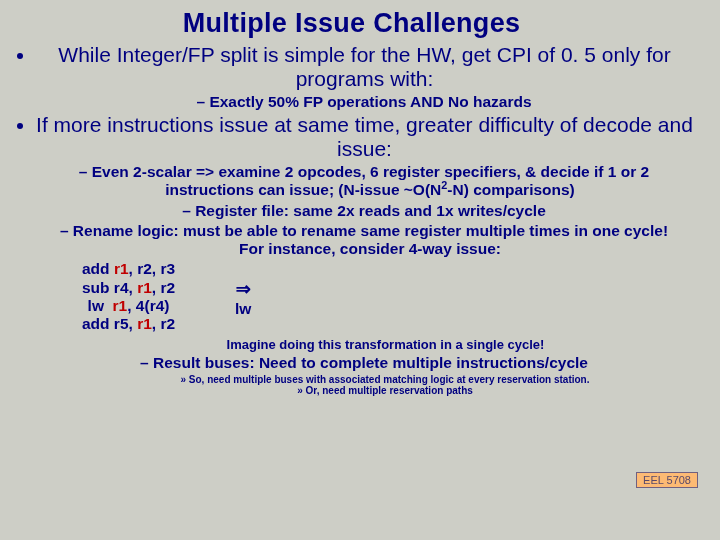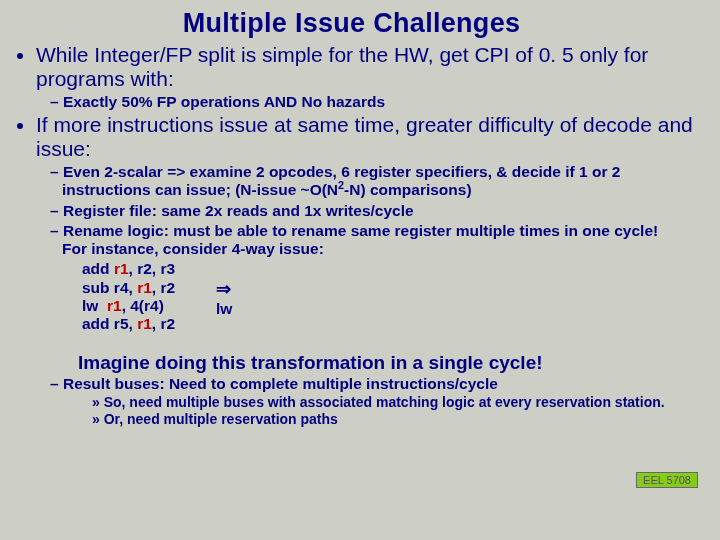--- a/index.html
+++ b/index.html
@@ -23,20 +23,21 @@
     text-align: center;
     font-size: 27px;
     font-weight: bold;
     margin: 0 0 4px 0;
     letter-spacing: 0.3px;
   }
   ul.top {
     list-style: disc;
     margin: 0;
     padding-left: 26px;
+    text-align: center;
   }
   ul.top > li {
     font-size: 21px;
     line-height: 1.14;
     margin-bottom: 2px;
   }
   ul.sub1 {
     list-style: none;
     margin: 2px 15px 2px 0;
     padding-left: 14px;
@@ -51,63 +52,63 @@
   }
   ul.sub1 > li::before {
     content: "\2013  ";
   }
   ul.sub2 {
     list-style: none;
     margin: 1px 0 0 0;
     padding-left: 30px;
   }
   ul.sub2 > li {
-    font-size: 14px;
+    font-size: 10px;
     font-weight: bold;
     line-height: 1.18;
     text-indent: -16px;
     padding-left: 16px;
     margin-bottom: 0;
   }
   ul.sub2 > li::before {
     content: "\00bb  ";
   }
   .code-block {
     font-size: 15.5px;
     font-weight: bold;
     line-height: 1.18;
     padding-left: 46px;
     display: flex;
-    gap: 41px;
+    gap: 60px;
   }
   .code-col {
     white-space: pre;
   }
   .red { color: #c00000; }
   .arrow {
     font-family: Arial, sans-serif;
     font-size: 18px;
   }
   .imagine {
-    font-size: 19px;
+    font-size: 13px;
     font-weight: bold;
     padding-left: 42px;
-    margin-top: 15px;
+    margin-top: 1px;
   }
   sup { font-size: 0.7em; line-height: 0; }
   .footer-box {
     position: absolute;
     right: 22px;
     bottom: 12px;
     border: 1px solid #706080;
     padding: 1px 6px;
     font-family: Arial, sans-serif;
     font-size: 11px;
     color: #5a4a6a;
-    background: #84cc16;
+    background: #fdba74;
   }
 </style>
 </head>
 <body>
 
 <div class="slide">
   <div class="title">Multiple Issue Challenges</div>
 
   <ul class="top">
     <li>

